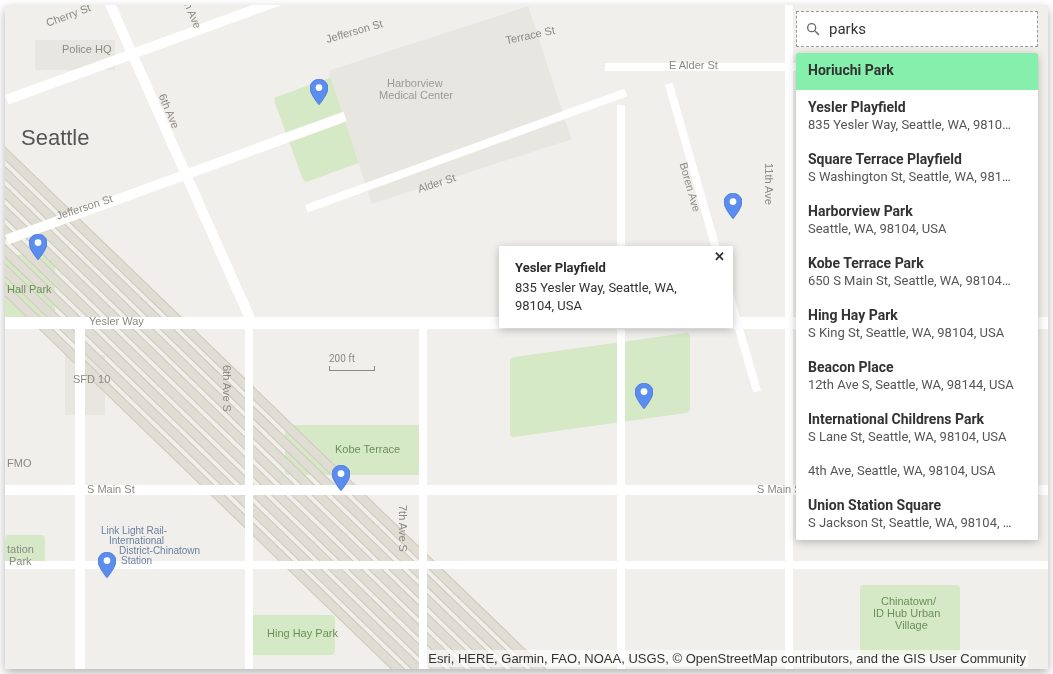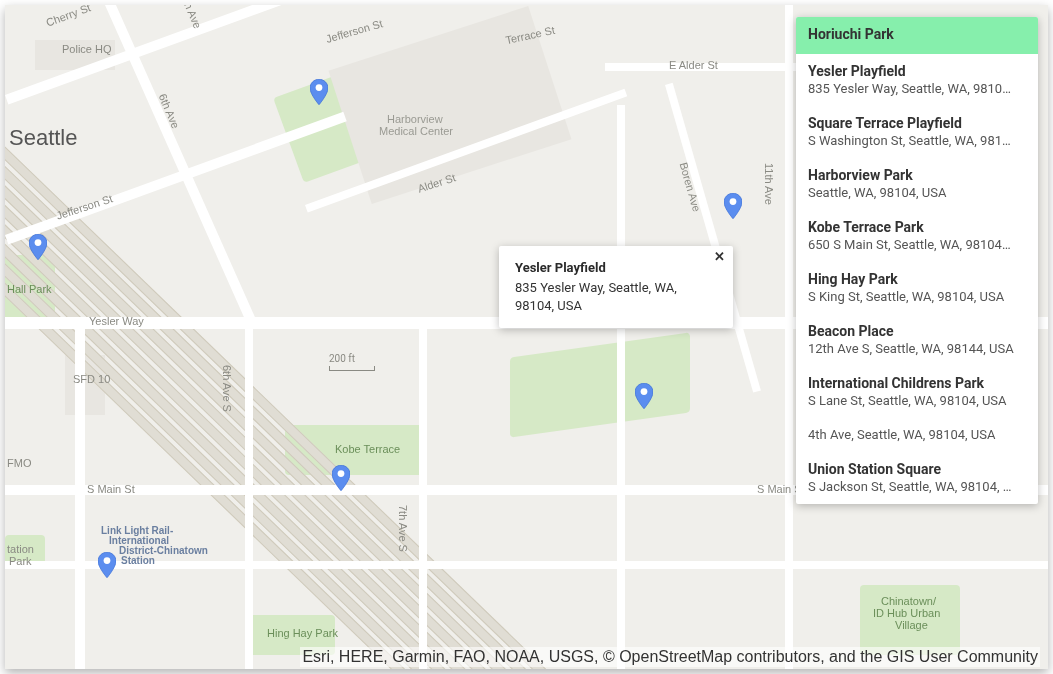--- a/index.html
+++ b/index.html
@@ -29,22 +29,22 @@
     white-space: nowrap;
     font-family: Arial, sans-serif;
     user-select: none;
   }
   .map-label.big {
     font-size: 22px;
     color: #555;
     font-weight: 400;
   }
   .map-label.green { color: #6b8f5a; }
-  .map-label.blue { color: #6a7fa0; font-size: 10px; text-align:right; line-height:1.1;font-weight:bold; }
-  .map-label.building-lbl { color:#9a9a93; text-align:center; line-height:1.1;margin-top:36px; }
+  .map-label.blue { color: #6a7fa0; font-size: 10px; text-align:right; line-height:1.1; }
+  .map-label.building-lbl { color:#9a9a93; text-align:center; line-height:1.1; }
 
   .marker {
     position: absolute;
     width: 18px; height: 26px;
     transform: translate(-50%, -100%);
   }
   .marker svg { width:100%; height:100%; display:block; }
 
   
   .railway {
@@ -106,22 +106,22 @@
   .result {
     padding: 9px 12px 10px 12px;
     cursor:pointer;
   }
   .result:hover, .result.selected { background:#86efac; }
   .result .r-title { font-size:14px; font-weight:700; color:#333; margin-bottom:2px; }
   .result .r-sub { font-size:13px; color:#555; white-space:nowrap; overflow:hidden; text-overflow:ellipsis; }
 
   
   .attribution {
-    position:absolute; bottom:2px; right:8px;
-    font-size:16px; color:#323232; background:rgba(255,255,255,0.6);
+    position:absolute; bottom:2px; right:20px;
+    font-size:13px; color:#323232; background:rgba(255,255,255,0.6);
     padding:1px 2px;
     font-family: Arial, sans-serif;
   }
 
   
   .scalebar {
     position:absolute; left:296px; top:348px;
     font-size:10px; color:#8a8a83;margin-left:28px;
   }
   .scalebar .bar {
@@ -170,21 +170,21 @@
     <div class="road" style="left:300px;top:200px;width:340px;height:8px;transform:rotate(-20deg);transform-origin:0 0;"></div>
     <div class="road" style="left:600px;top:58px;width:430px;height:8px;"></div>
     <div class="road" style="left:100px;top:0;width:10px;height:350px;transform:rotate(-24deg);transform-origin:0 0;"></div>
     <div class="road" style="left:240px;top:320px;width:8px;height:344px;"></div>
     <div class="road" style="left:414px;top:320px;width:8px;height:344px;"></div>
     <div class="road" style="left:70px;top:320px;width:10px;height:344px;"></div>
     <div class="road" style="left:780px;top:0;width:8px;height:664px;"></div>
     <div class="road" style="left:612px;top:100px;width:8px;height:564px;"></div>
     <div class="road" style="left:660px;top:80px;width:8px;height:320px;transform:rotate(-16deg);transform-origin:0 0;"></div>
 
-    <span class="map-label big" style="left:4px;top:120px;">Seattle</span>
+    <span class="map-label big" style="left:16px;top:120px;">Seattle</span>
     <span class="map-label" style="left:40px;top:4px;transform:rotate(-20deg);">Cherry St</span>
     <span class="map-label" style="left:320px;top:20px;transform:rotate(-16deg);">Jefferson St</span>
     <span class="map-label" style="left:500px;top:24px;transform:rotate(-12deg);">Terrace St</span>
     <span class="map-label" style="left:664px;top:54px;">E Alder St</span>
     <span class="map-label" style="left:412px;top:172px;transform:rotate(-18deg);">Alder St</span>
     <span class="map-label" style="left:50px;top:196px;transform:rotate(-18deg);">Jefferson St</span>
     <span class="map-label" style="left:84px;top:310px;">Yesler Way</span>
     <span class="map-label" style="left:82px;top:478px;">S Main St</span>
     <span class="map-label" style="left:752px;top:478px;">S Main St</span>
     <span class="map-label" style="left:146px;top:100px;transform:rotate(67deg);">6th Ave</span>
@@ -258,20 +258,29 @@
 
     <div class="popup" style="left:494px; top:241px;">
       <span class="close">✕</span>
       <div class="title">Yesler Playfield</div>
       <div class="addr">835 Yesler Way, Seattle, WA, 98104, USA</div>
     </div>
 
   </div>
 
   <div class="search-panel">
+    <div class="search-box">
+      <span class="icon">
+        <svg viewBox="0 0 24 24" fill="none" stroke="currentColor" stroke-width="2">
+          <circle cx="10" cy="10" r="6"></circle>
+          <line x1="15" y1="15" x2="21" y2="21"></line>
+        </svg>
+      </span>
+      <input type="text" value="parks" style="">
+    </div>
     <div class="results" id="results">
         <div class="result selected">
           <div class="r-title">Horiuchi Park</div>
         </div>
         <div class="result">
           <div class="r-title">Yesler Playfield</div>
           <div class="r-sub">835 Yesler Way, Seattle, WA, 9810…</div>
         </div>
         <div class="result">
           <div class="r-title">Square Terrace Playfield</div>

